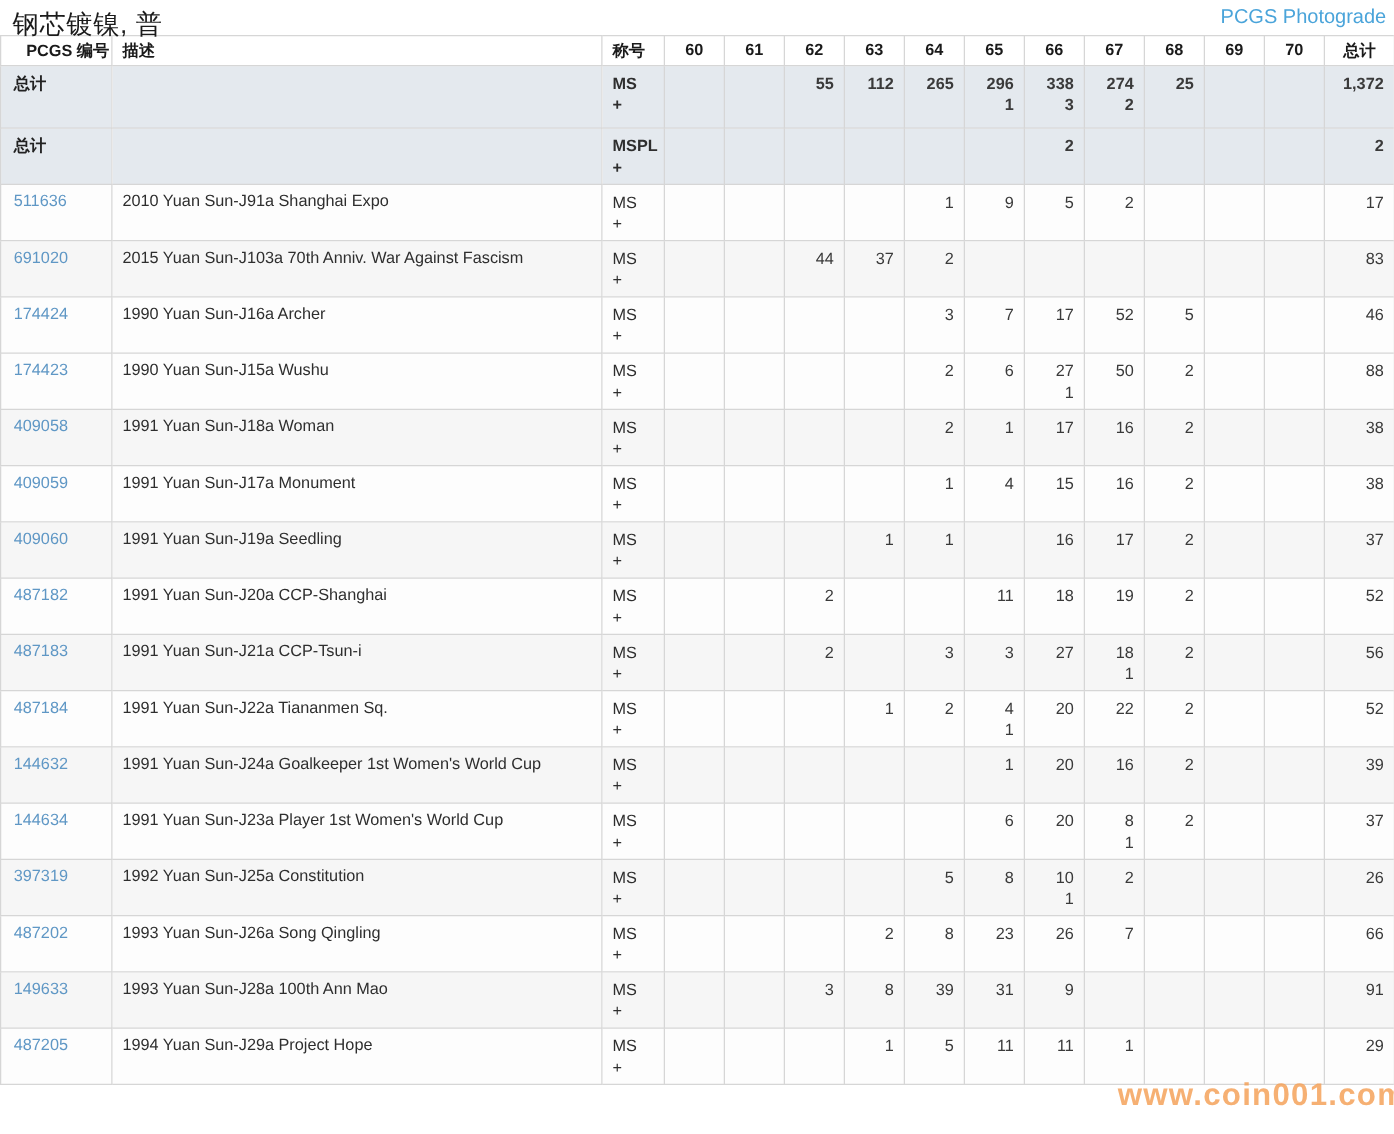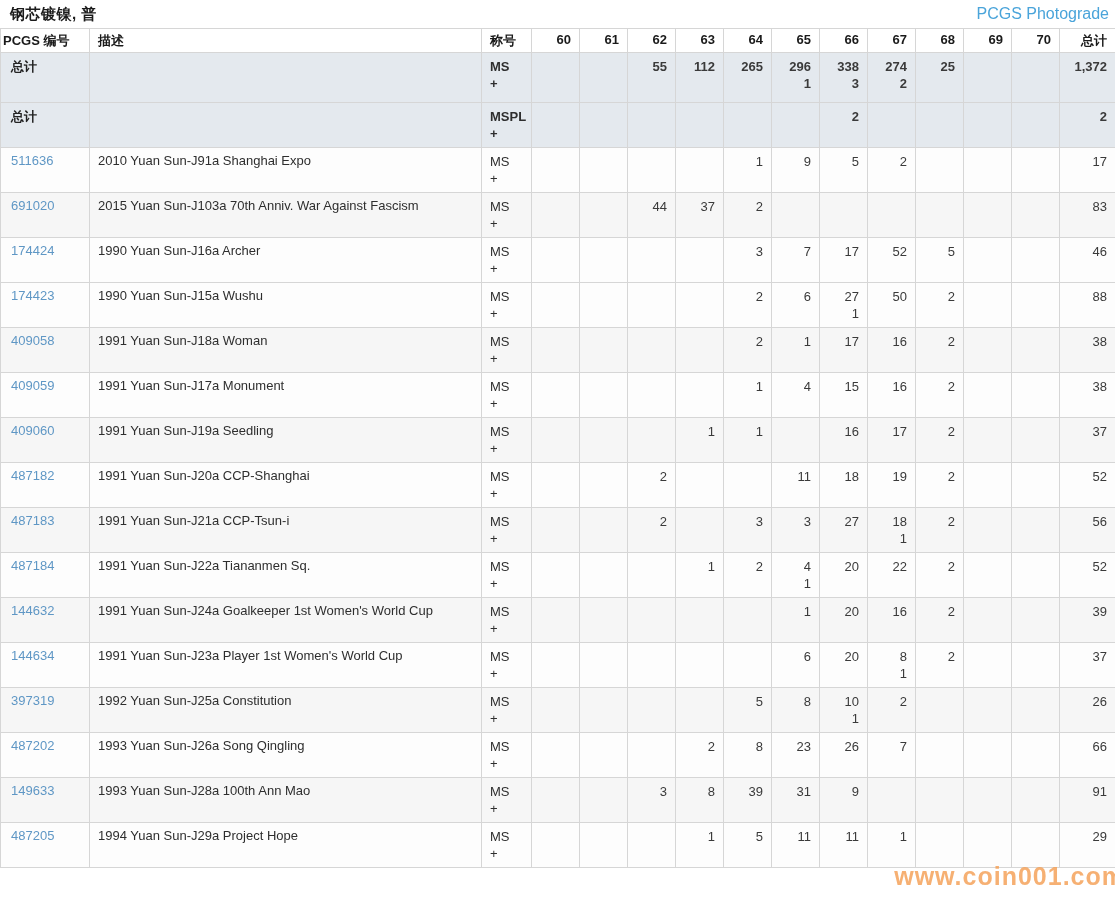--- a/index.html
+++ b/index.html
@@ -2,30 +2,30 @@
 <html><head>
 <meta charset="utf-8">
 <style>
   * { margin:0; padding:0; box-sizing:border-box; }
   html,body { width:1115px; height:907px; overflow:hidden; background:#ffffff;
     font-family:"Liberation Sans","DejaVu Sans",sans-serif; }
   .page { position:relative; width:1115px; height:907px; }
 
   .title-bar { display:flex; justify-content:space-between; align-items:flex-start;
     height:28px; padding:5px 4px 0 10px; }
-  .page-title { font-size:15px; font-weight:bold; color:#1b1b1b; letter-spacing:0.5px; }
+  .page-title { font-size:21px; font-weight:normal; color:#1b1b1b; letter-spacing:0.5px; }
   .photograde-link { font-size:16px; color:#4aa4da; text-decoration:none; padding-right:2px; }
 
   table { width:1115px; border-collapse:collapse; table-layout:fixed; }
   th, td { border:1px solid #d6d6d6; font-size:13px; vertical-align:top;
     padding:5px 8px 2px 8px; color:#3a3a3a; overflow:hidden; }
   thead th { height:22px; padding:3px 8px 2px 8px; font-weight:bold; color:#1a1a1a;
-    text-align:right; white-space:nowrap; background:#ffffff; }
+    white-space:nowrap; background:#ffffff; }
   thead th.left { text-align:left; }
-  thead th.col-pcgs { padding-left:2px;margin-top:46px; }
+  thead th.col-pcgs { padding-left:20px;margin-top:46px; }
 
   tbody tr { height:45px; background:#fdfdfd; }
   tbody tr.summary { background:#e4e9ee; font-weight:bold; }
   tbody tr.summary.first { height:50px; }
   tbody tr.even { background:#f6f6f6; }
 
   td.cell-pcgs { padding-left:10px; white-space:nowrap; }
   td.cell-pcgs a { color:#5f97c5; text-decoration:none; }
   td.cell-pcgs .summary-label { font-weight:bold; color:#222; }
   td.cell-desc { white-space:nowrap; color:#2e2e2e; }

